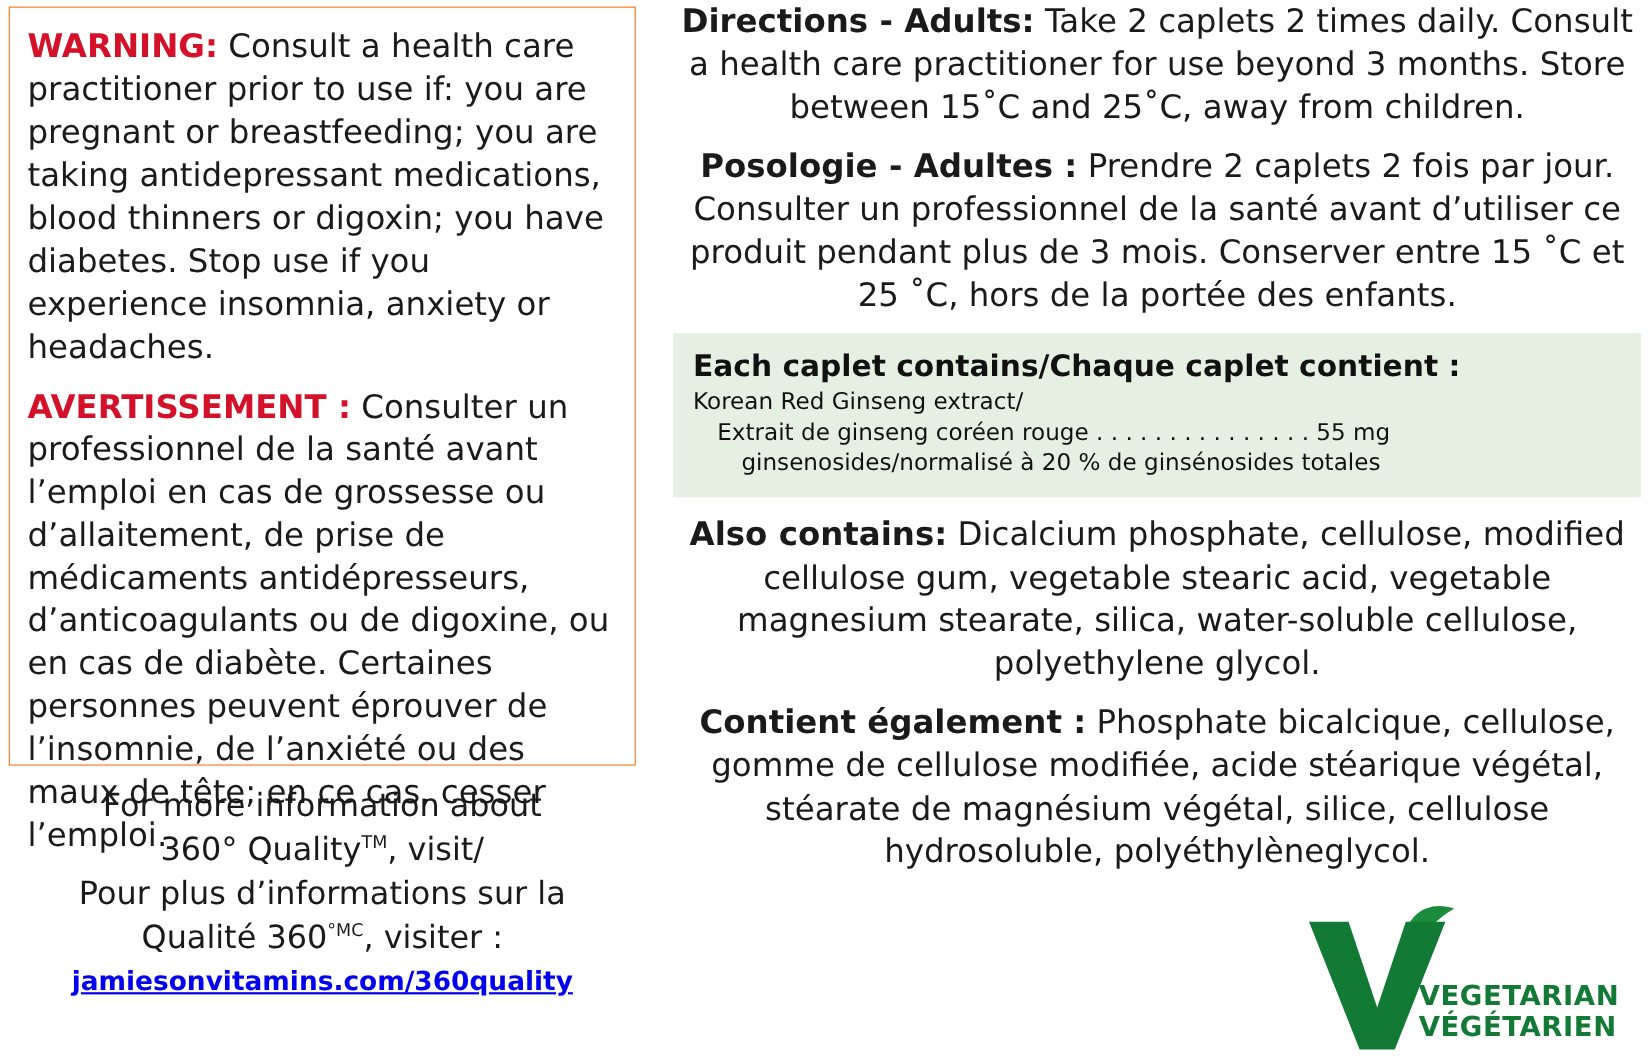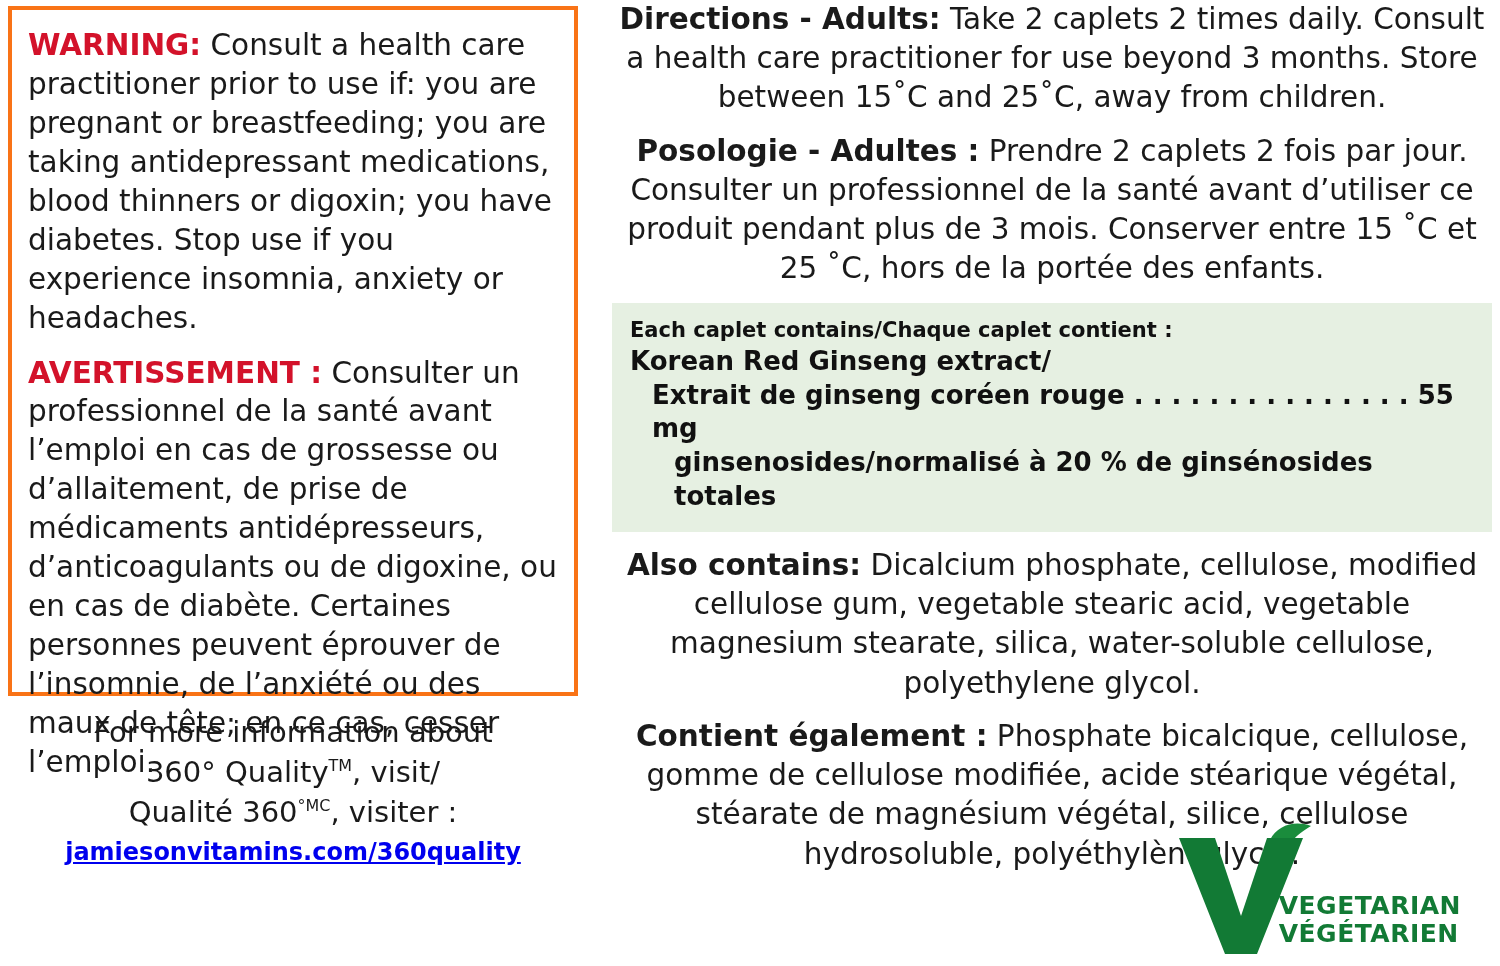--- a/index.html
+++ b/index.html
@@ -28,21 +28,21 @@
     top: 0px;
     width: 585px;
     height: 966px;
   }
   .warning-box {
     position: absolute;
     left: 8px;
     top: 6px;
     width: 570px;
     height: 690px;
-    border: 4px solid #f97316;
+    border: 1px solid #f97316;
     box-sizing: border-box;
     padding: 16px 16px 10px 16px;
   }
   .warn-para {
     font-size: 29.5px;
     line-height: 1.32;
     color: #1a1a1a;
     margin: 0 0 2px 0;
   }
   .warn-label {
@@ -91,39 +91,38 @@
   }
   .b {
     font-weight: bold;
   }
   .ingredient-box {
     background: #e6f0e2;
     padding: 14px 18px 18px 18px;
     margin: 10px 0 14px 0;
   }
   .ing-title {
-    font-size: 21px;
+    font-size: 27px;
     font-weight: bold;
     margin: 0 0 2px 0;
     line-height: 1.25;
   }
   .ing-line {
-    font-size: 26px;
+    font-size: 21px;
     line-height: 1.3;
     margin: 0;
-    font-weight: bold;
   }
   .ing-indent1 { padding-left: 22px; }
   .ing-indent2 { padding-left: 44px; }
   .ital { font-style: italic; }
 
   
   .veg-logo {
     position: absolute;
-    right: 21px;
+    right: 10px;
     bottom: 6px;
     width: 300px;
     height: 140px;
   }
   .veg-text {
     position: absolute;
     right: 10px;
     bottom: 12px;
     text-align: left;
     color: #127a35;
@@ -141,20 +140,21 @@
   <div class="left-col">
 
     <div class="warning-box">
       <p class="warn-para"><span class="warn-label">WARNING:</span><span> Consult a health care practitioner prior to use if: you are pregnant or breastfeeding; you are taking antidepressant medications, blood thinners or digoxin; you have diabetes. Stop use if you experience insomnia, anxiety or headaches.</span></p>
       <p class="warn-para second"><span class="warn-label">AVERTISSEMENT :</span><span> Consulter un professionnel de la santé avant l’emploi en cas de grossesse ou d’allaitement, de prise de médicaments antidépresseurs, d’anticoagulants ou de digoxine, ou en cas de diabète. Certaines personnes peuvent éprouver de l’insomnie, de l’anxiété ou des maux de tête; en ce cas, cesser l’emploi.</span></p>
     </div>
 
     <div class="more-info">
       <div>For more information about</div>
       <div><span>360° Quality</span><sup class="sm">TM</sup><span>, visit/</span></div>
+      <div>Pour plus d’informations sur la</div>
       <div><span>Qualité 360</span><sup class="sm">°MC</sup><span>, visiter :</span></div>
       <a class="url" href="#">jamiesonvitamins.com/360quality</a>
     </div>
 
   </div>
 
   <div class="right-col">
 
     <p class="r-para"><span class="b">Directions - Adults:</span><span> Take 2 caplets 2 times daily. Consult a health care practitioner for use beyond 3 months. Store between 15˚C and 25˚C, away from children.</span></p>
 

